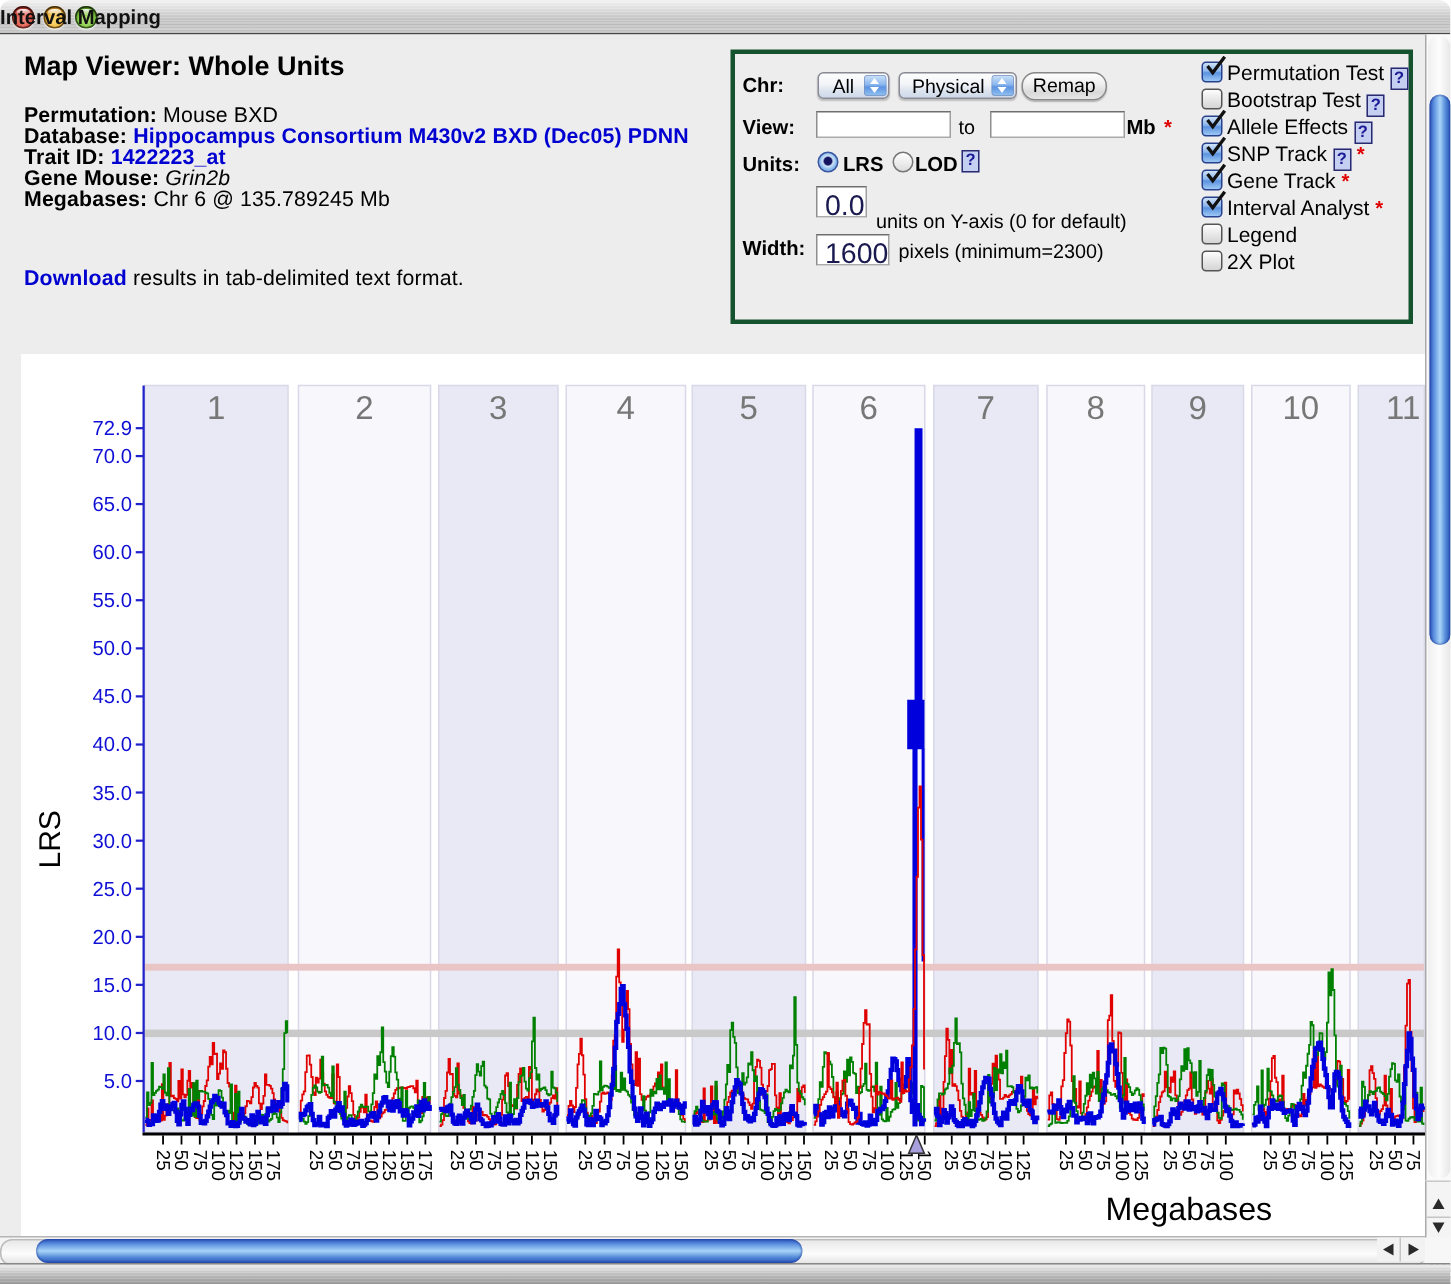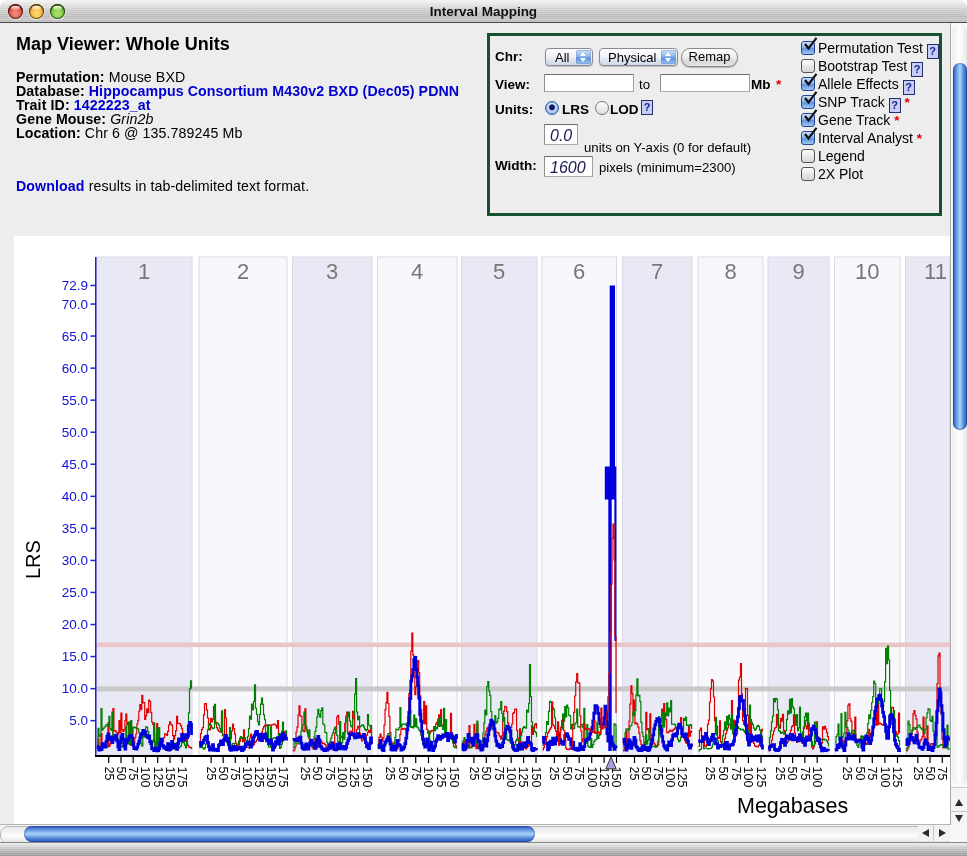--- a/index.html
+++ b/index.html
@@ -2,34 +2,34 @@
 <html><head><meta charset="utf-8"><title>Interval Mapping</title><style>
 html,body{margin:0;padding:0}
 body{width:967px;height:856px;position:relative;font-family:"Liberation Sans",sans-serif;background:#ededed;overflow:hidden}
 .abs{position:absolute}
 .b{font-weight:bold}
 .i{font-style:italic}
 .link{color:#0000d0;font-weight:bold;text-decoration:none}
 
 #titlebarbg{left:0;top:0;width:967px;height:23px;background:#ffffff}
 #titlebar{left:0;top:0;width:967px;height:22px;border-radius:8px 8px 0 0;background:repeating-linear-gradient(0deg,rgba(255,255,255,.22) 0 1px,rgba(0,0,0,0) 1px 2px),linear-gradient(#f3f3f3,#dedede 25%,#c9c9c9 50%,#bbbbbb 75%,#c5c5c5 90%,#b1b1b1);border-bottom:1px solid #484848}
-#titletext{left:0;top:4px;width:967px;text-align:center;font-size:13.5px;font-weight:bold;color:#111}
+#titletext{left:0;top:4px;width:967px;font-size:13.5px;font-weight:bold;color:#111}
 .tl{top:4px;width:15px;height:15px;border-radius:50%;box-shadow:inset 0 0 0 1px rgba(0,0,0,.55),inset 0 2px 2px rgba(0,0,0,.3),0 1px 1.5px rgba(255,255,255,.7)}.tl:after{content:"";position:absolute;left:3.2px;top:1.6px;width:8.5px;height:4.6px;border-radius:50%;background:linear-gradient(rgba(255,255,255,.95),rgba(255,255,255,.15))}
 #tl-r{left:8px;background:radial-gradient(circle at 50% 62%,#f08276 0 18%,#dd5244 48%,#bd2f25 78%,#7e160f)}
 #tl-y{left:29px;background:radial-gradient(circle at 50% 62%,#fbd36a 0 18%,#f0b33c 48%,#d68d14 78%,#8f5d08)}
 #tl-g{left:50px;background:radial-gradient(circle at 50% 62%,#a8dd6e 0 18%,#7cc43e 48%,#559d1c 78%,#336309)}
 
 #h1t{left:16px;top:34px;font-size:18px;font-weight:bold;color:#000}
 .info{left:16px;font-size:14.2px;color:#000;white-space:nowrap;letter-spacing:.1px}
 
 #panel{left:487px;top:33px;width:449px;height:177px;border:3px solid #14532d;background:#ededed}
 .pl{font-size:13.5px;font-weight:bold;color:#000;white-space:nowrap}
 .pt{font-size:13.2px;color:#000;white-space:nowrap}
 .inp{background:#fff;border-top:1px solid #6e6e6e;border-left:1px solid #8e8e8e;border-right:1px solid #a0a0a0;border-bottom:1px solid #ababab}
-.nval{font-style:italic;color:#1a1a50;font-size:16px}
+.nval{color:#1a1a50;font-size:19px}
 .popup{border:1px solid #8a8a96;border-radius:4px;height:16px;background:linear-gradient(#fdfdfd,#f2f4f8 45%,#dde4ee 70%,#cdd9ea);box-shadow:0 1px 1px rgba(0,0,0,.2);font-size:13px;color:#000}
 .stepper{position:absolute;right:1px;top:1px;bottom:1px;width:15px;border-radius:2.5px;background:linear-gradient(#cfe3f8,#8cb8ee 45%,#5d93e2 58%,#94c4f2);box-shadow:inset 0 0 0 0.5px #7a92c0}
 .stepper:before{content:"";position:absolute;left:4px;top:2.4px;border-left:3.4px solid transparent;border-right:3.4px solid transparent;border-bottom:4.4px solid #fff}
 .stepper:after{content:"";position:absolute;left:4px;bottom:2.4px;border-left:3.4px solid transparent;border-right:3.4px solid transparent;border-top:4.4px solid #fff}
 #remap{left:191px;top:12px;width:55px;height:17px;border:1px solid #888;border-radius:9px;background:linear-gradient(#ffffff,#f0f0f0 40%,#d9d9d9 75%,#e6e6e6);box-shadow:0 1px 1px rgba(0,0,0,.25);text-align:center;font-size:13px;line-height:16px}
 .qm{display:inline-block;width:10px;height:12.5px;background:#c5cff2;border:1.5px solid #2a2a70;color:#1b1b95;font-size:11px;font-weight:bold;text-align:center;line-height:12.5px;vertical-align:-2px}
 .ast{color:#e00000;font-weight:bold;font-size:13.5px}
 
 .cb{width:12px;height:12px;border:1px solid #555;border-radius:3px;background:linear-gradient(#fdfdfd,#e8e8e8 50%,#d5d5d5)}
 .cb.on{border-color:#28418c;background:linear-gradient(#cfe2f7,#8cb6ec 45%,#5b92de 55%,#9cc8f4)}
@@ -59,21 +59,21 @@
 <div class="abs tl" id="tl-r"></div>
 <div class="abs tl" id="tl-y"></div>
 <div class="abs tl" id="tl-g"></div>
 <div class="abs" id="titletext">Interval Mapping</div>
 
 <div class="abs" id="h1t">Map Viewer: Whole Units</div>
 <div class="abs info" style="top:69px"><span class="b">Permutation:</span> Mouse BXD</div>
 <div class="abs info" style="top:83px"><span class="b">Database:</span> <span class="link">Hippocampus Consortium M430v2 BXD (Dec05) PDNN</span></div>
 <div class="abs info" style="top:97px"><span class="b">Trait ID:</span> <span class="link">1422223_at</span></div>
 <div class="abs info" style="top:111px"><span class="b">Gene Mouse:</span> <span class="i">Grin2b</span></div>
-<div class="abs info" style="top:125px"><span class="b">Location:</span> Chr 6 @ 135.789245 Mb</div>
+<div class="abs info" style="top:125px"><span class="b">Megabases:</span> Chr 6 @ 135.789245 Mb</div>
 <div class="abs info" style="top:178px"><span class="link">Download</span> results in tab-delimited text format.</div>
 
 <div class="abs" id="panel">
   <div class="abs pl" style="left:5px;top:13px">Chr:</div>
   <div class="abs popup" style="left:55px;top:12px;width:46px">
       <span style="position:absolute;left:9px;top:1px">All</span>
       <span class="stepper"></span>
     </div>
   <div class="abs popup" style="left:109px;top:12px;width:77px">
       <span style="position:absolute;left:8px;top:1px">Physical</span>

